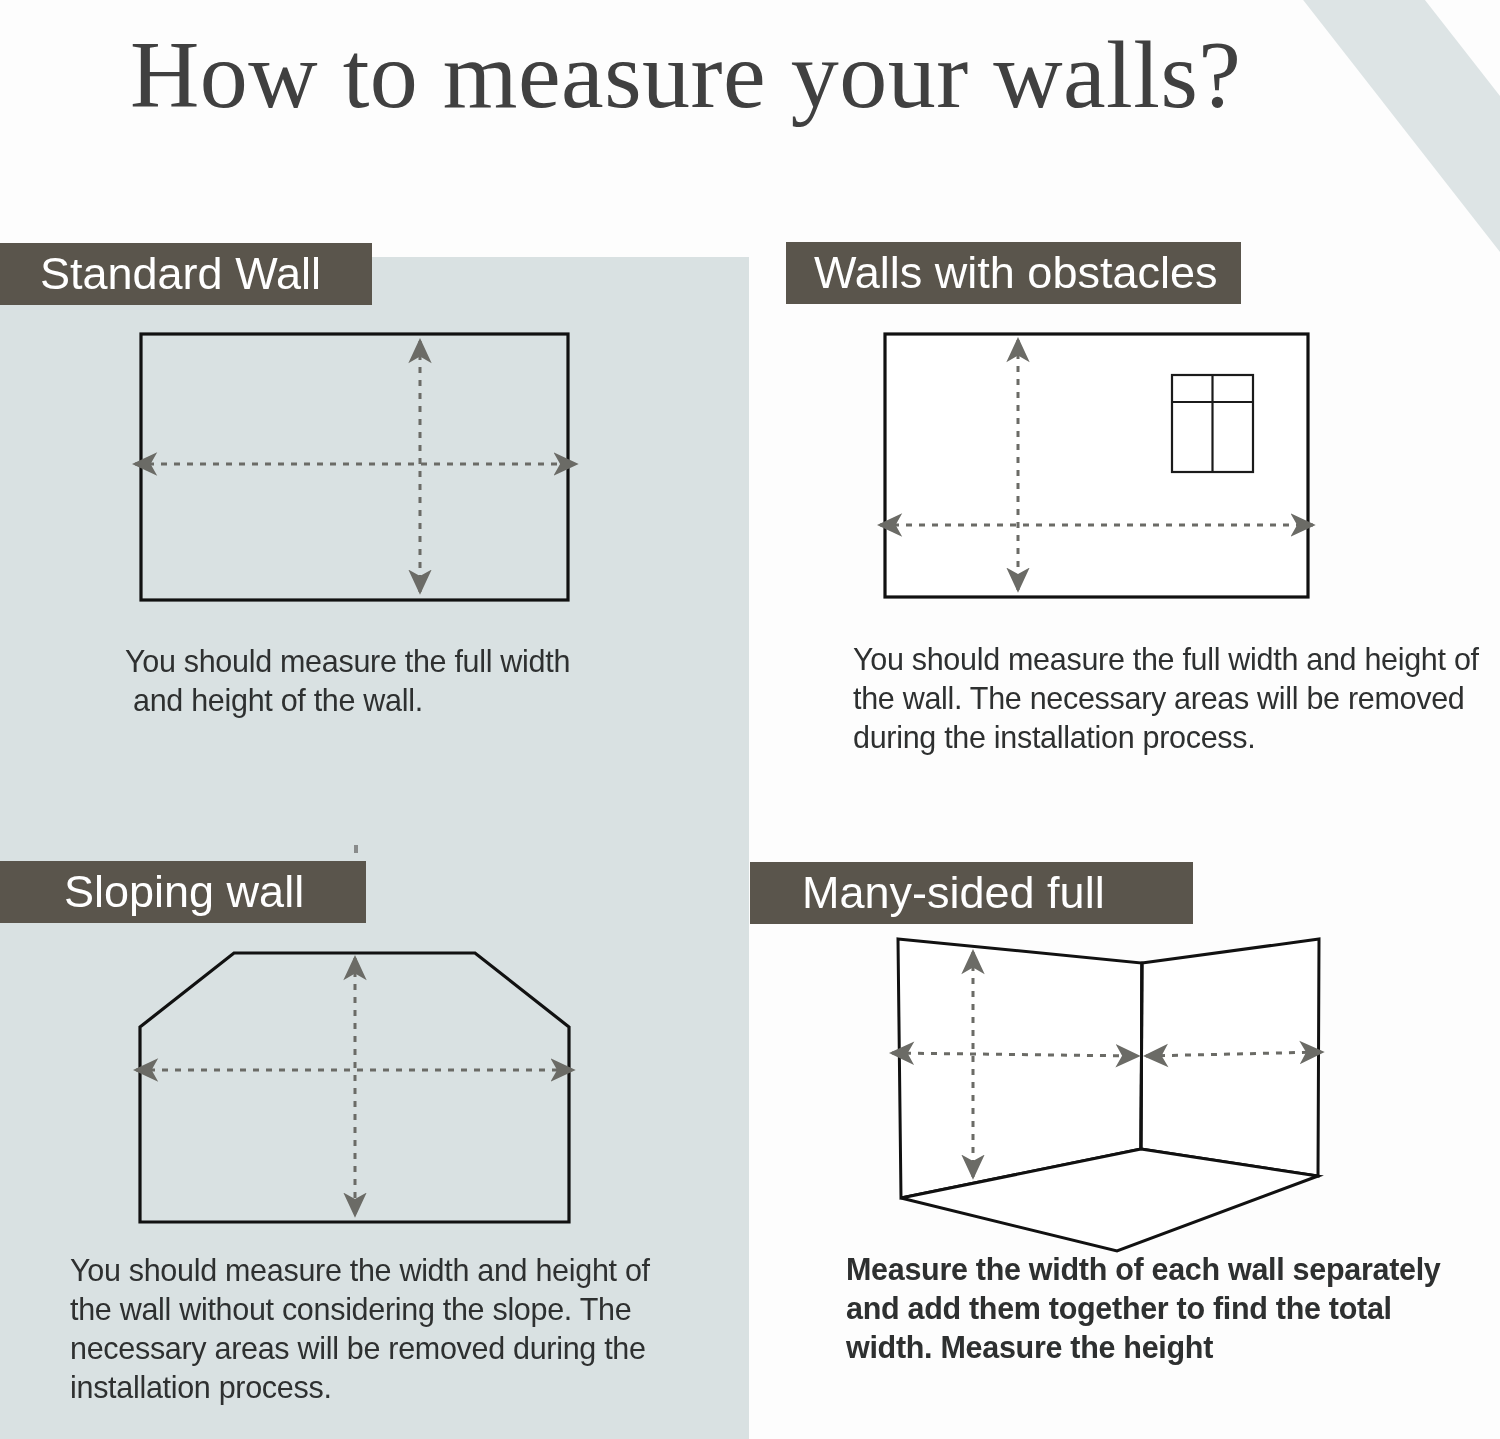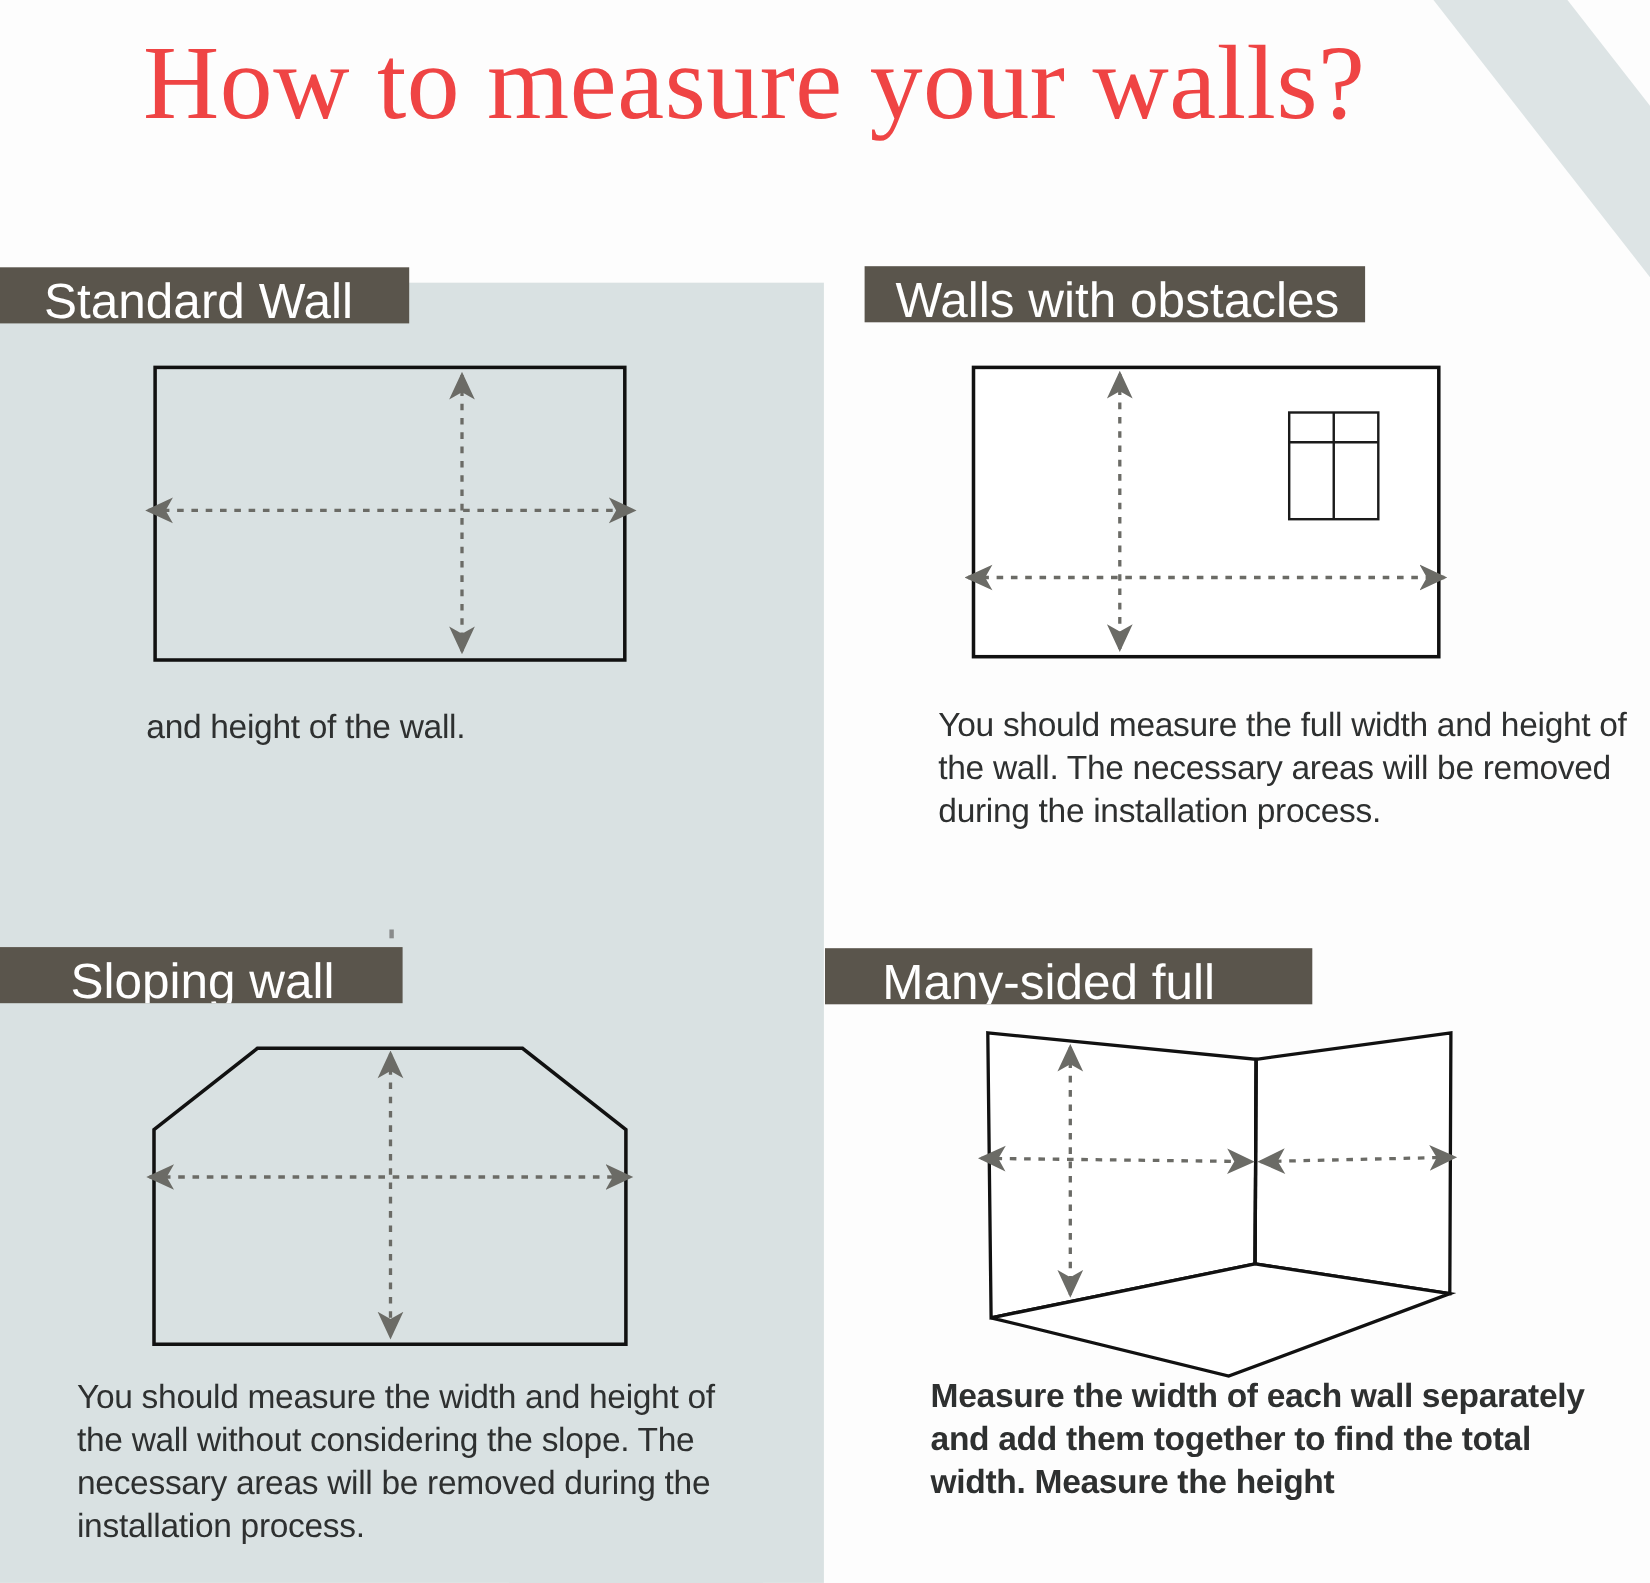--- a/index.html
+++ b/index.html
@@ -46,32 +46,32 @@
   
   .page-title {
     position: absolute;
     left: 130px;
     top: 27px;
     width: 1250px;
     font-family: "Liberation Serif", serif;
     font-size: 96px;
     line-height: 1.0;
     letter-spacing: 0.5px;
-    color: #ef4444;
+    color: #404040;
     white-space: nowrap;
   }
 
   
   .hdr {
     position: absolute;
     background: #5a554c;
     color: #ffffff;
     font-size: 45px;
     line-height: 62px;
-    height: 51px;
+    height: 62px;
     white-space: nowrap;
     font-weight: 400;
     overflow: hidden;
   }
   .hdr-standard   { left: 0px;   top: 243px; width: 372px; padding-left: 40px;  box-sizing: border-box; }
   .hdr-obstacles  { left: 750px; top: 242px; width: 455px; padding-left: 28px;  box-sizing: border-box; margin-left: 36px; }
   .hdr-sloping    { left: 0px;   top: 861px; width: 366px; padding-left: 64px;  box-sizing: border-box; }
   .hdr-manysided  { left: 750px; top: 862px; width: 443px; padding-left: 52px;  box-sizing: border-box; }
 
   
@@ -136,20 +136,21 @@
 
       <rect x="31" y="16" width="427" height="266" fill="none" stroke="#111111" stroke-width="3.2"></rect>
 
       <line x1="310" y1="23" x2="310" y2="274" stroke="#6b6b66" stroke-width="3" stroke-dasharray="6 7" marker-end="url(#ah1)" marker-start="url(#ah1s)"></line>
 
       <line x1="25" y1="146" x2="466" y2="146" stroke="#6b6b66" stroke-width="3" stroke-dasharray="6 7" marker-end="url(#ah1)" marker-start="url(#ah1s)"></line>
     </svg>
   </div>
 
   <div class="caption cap-standard">
+    <span>You should measure the full width</span>
     <span class="l2">and height of the wall.</span>
   </div>
 
   <div class="hdr hdr-obstacles">Walls with obstacles</div>
 
   <div class="diagram dia-obstacles">
     <svg width="480" height="300" viewBox="0 0 480 300" xmlns="http://www.w3.org/2000/svg">
       <defs>
         <marker id="ah2" markerWidth="9" markerHeight="9" refX="7.5" refY="4.5" orient="auto">
           <path d="M0,0.6 L8.4,4.5 L0,8.4 L2.2,4.5 Z" fill="#6b6b66"></path>

